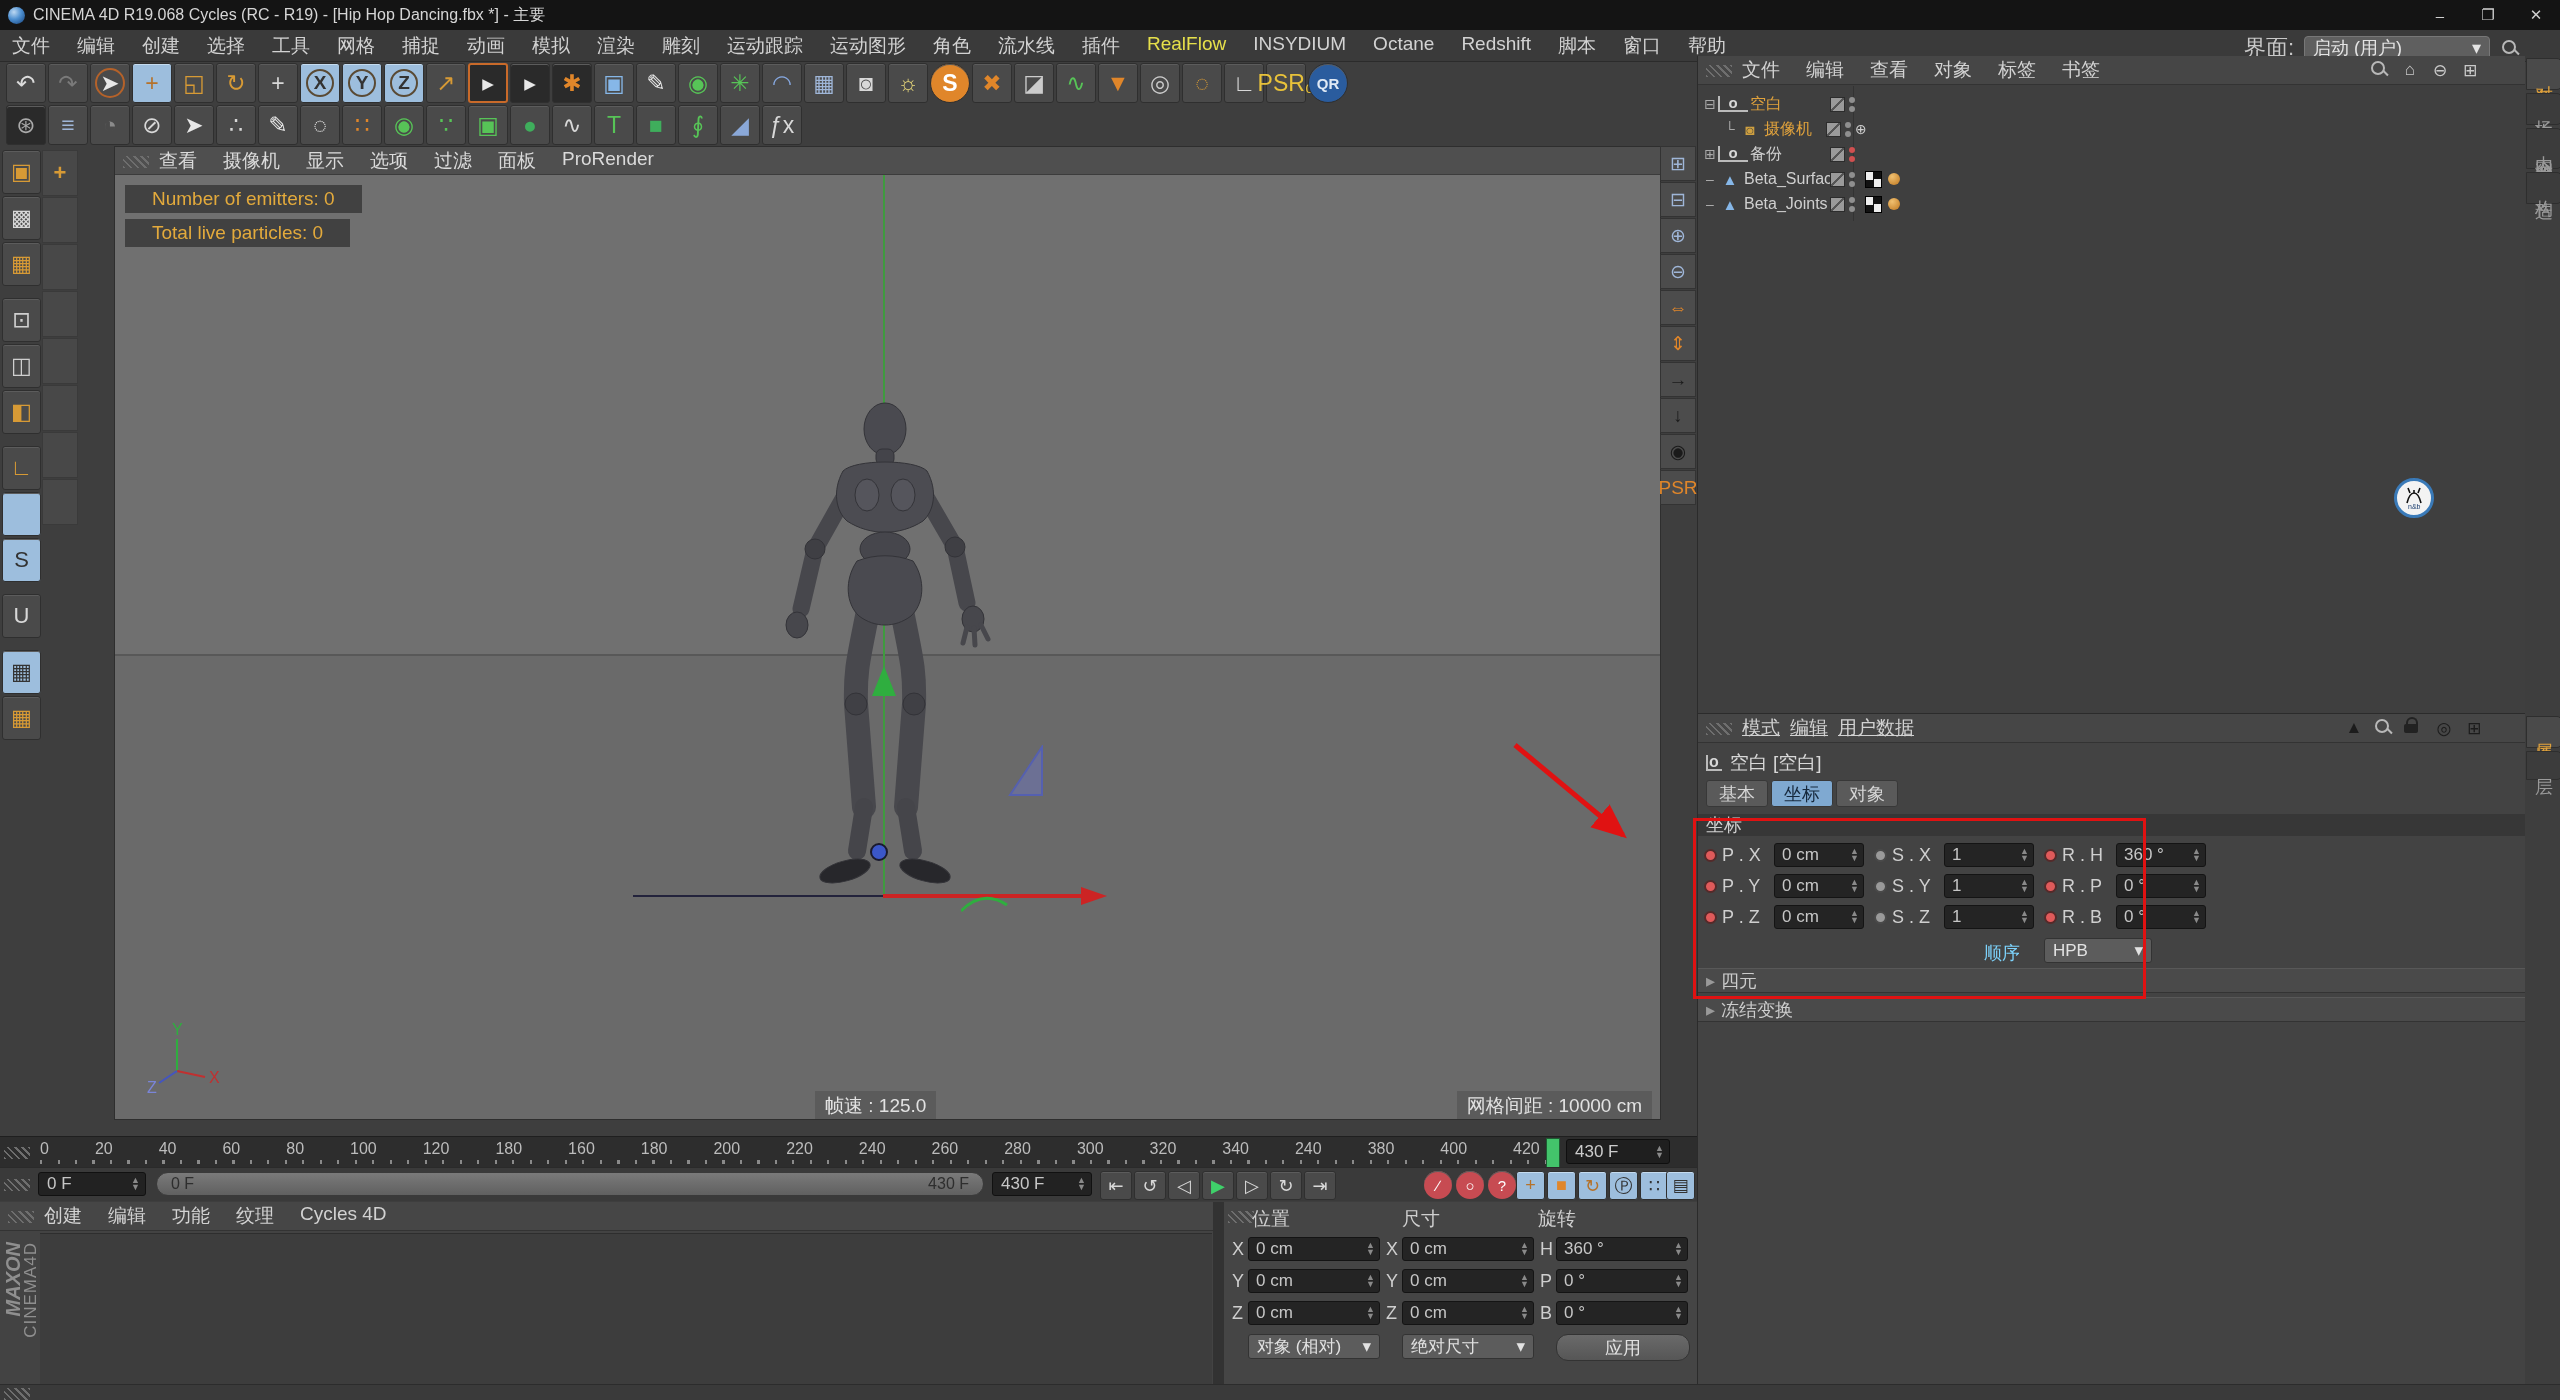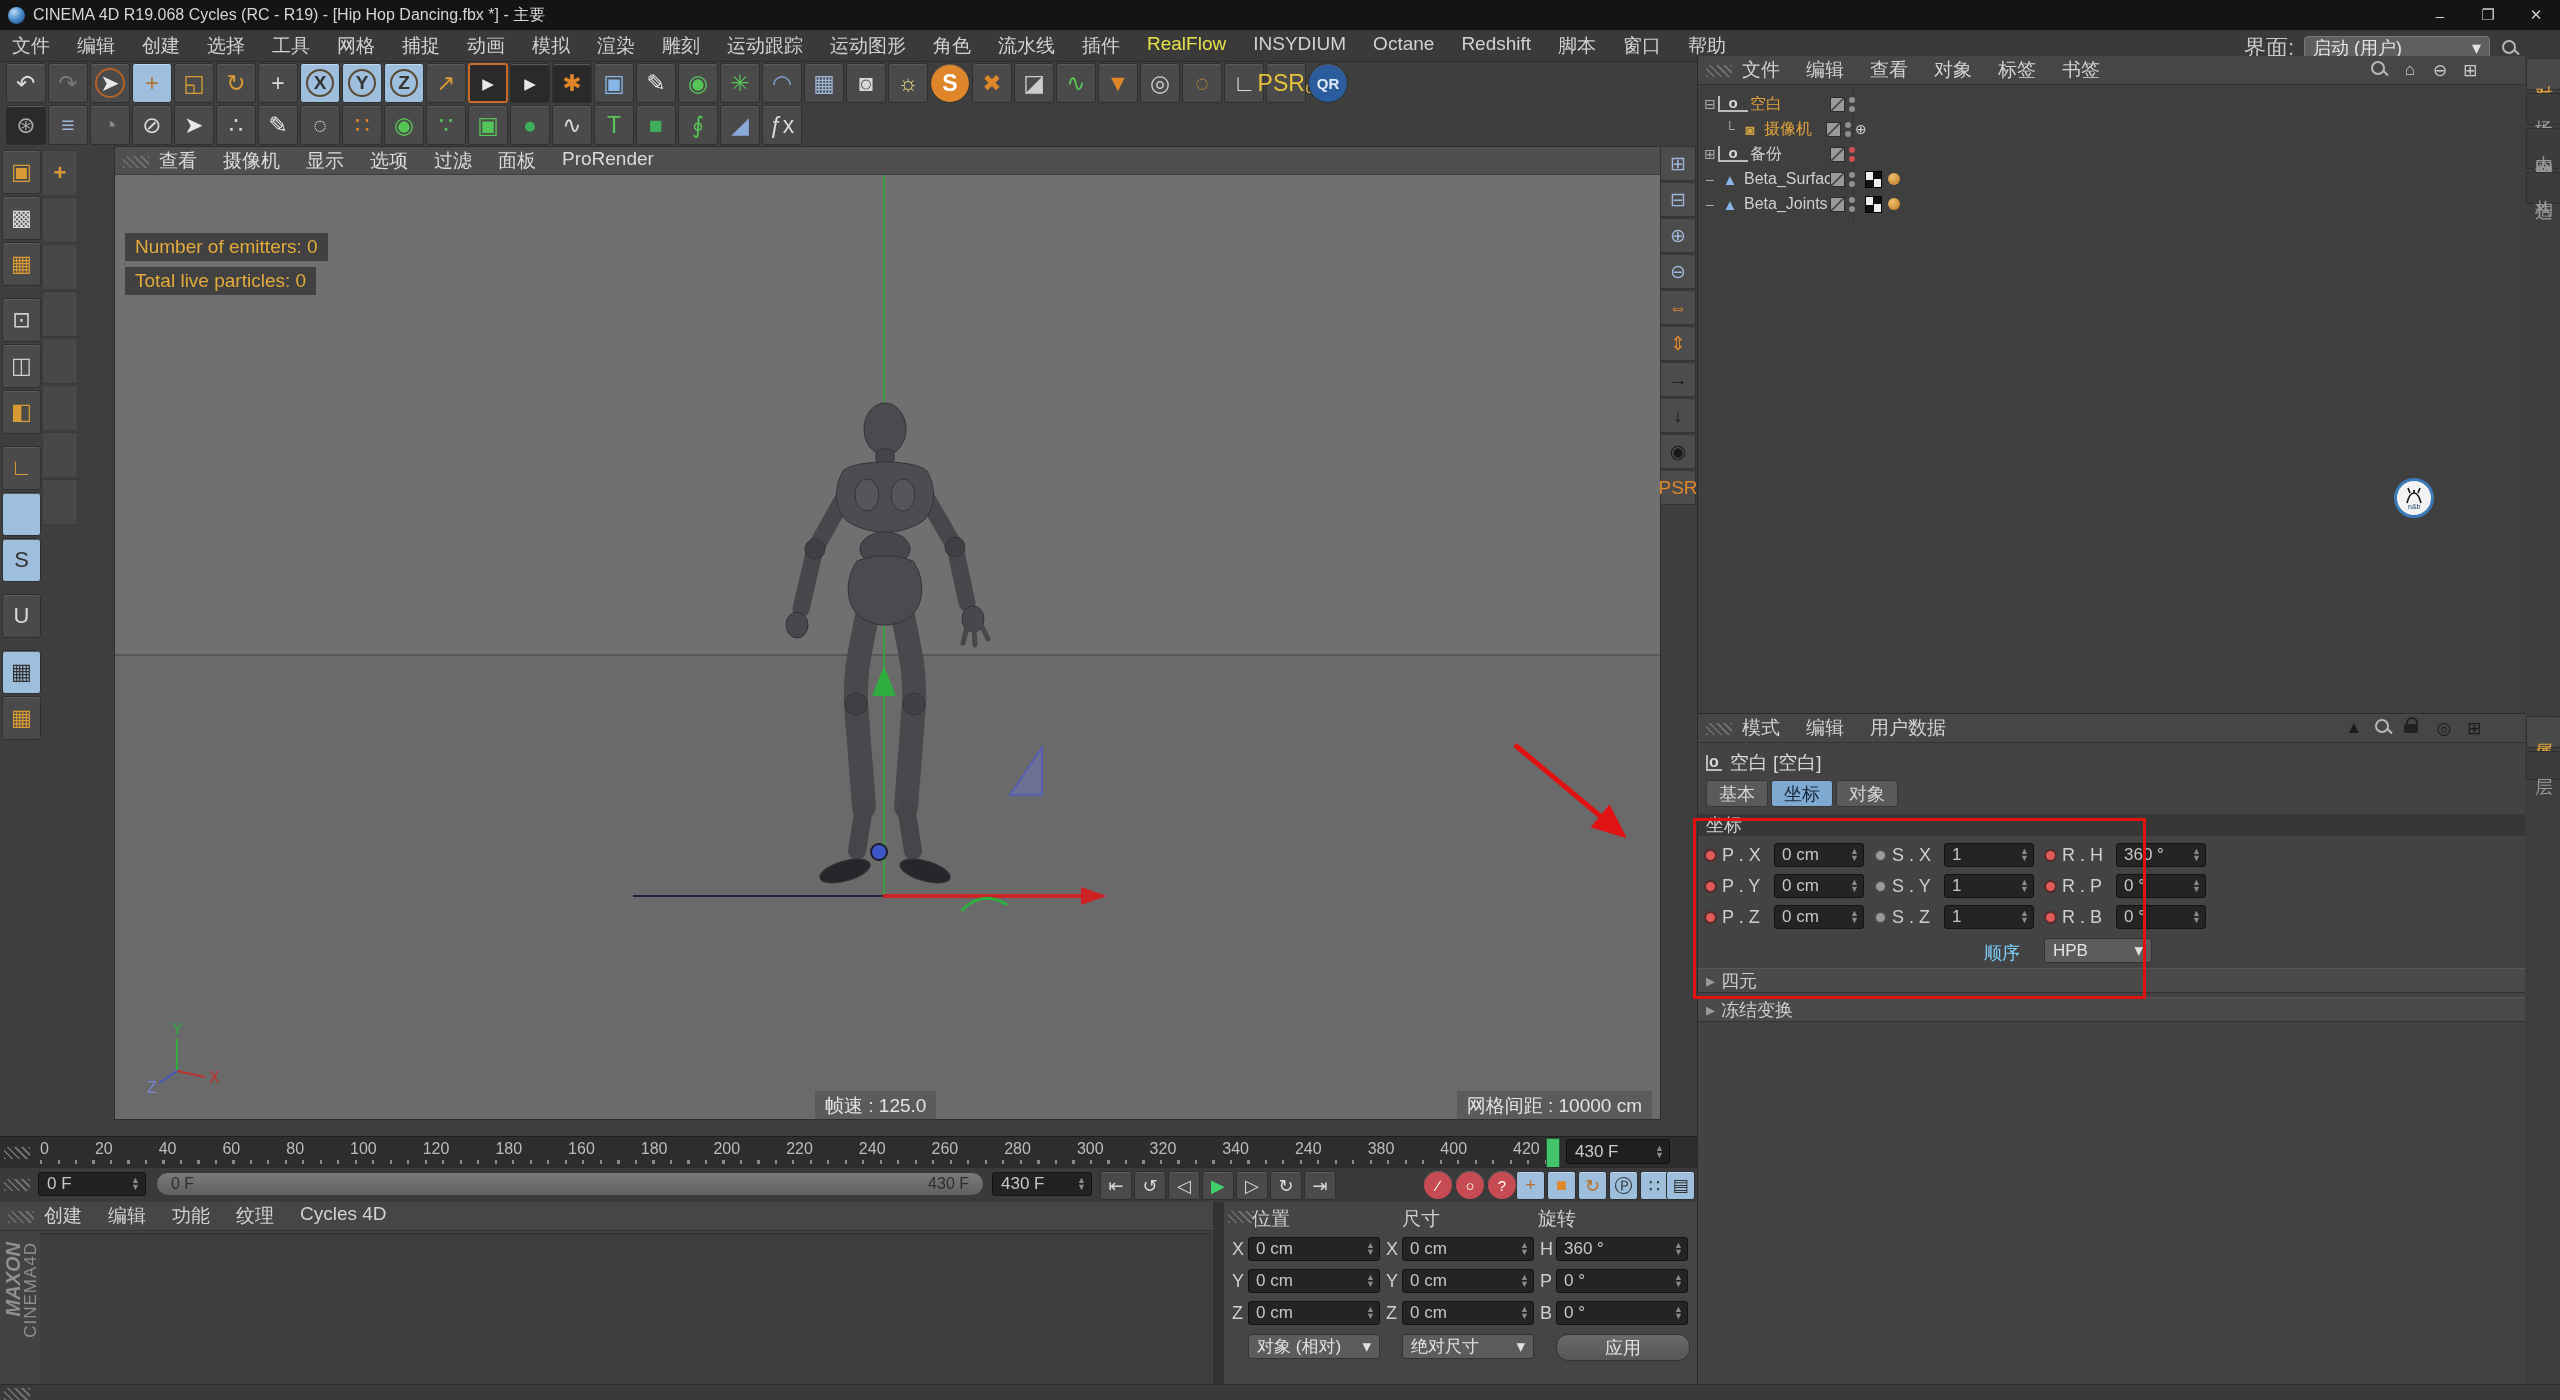--- a/index.html
+++ b/index.html
@@ -47,21 +47,21 @@
      display:flex;align-items:center;justify-content:center;font-size:22px;color:#d8d8d8;box-shadow:inset 0 1px 0 #5c5c5c;}
   .iconcol>span.on{background:#9dbedd;color:#333;}
   .iconcol>span.gap{margin-top:10px;}
   .qrblue{background:#2a5c9e!important;border-radius:50%!important;color:#dfe9f5!important;font-size:15px!important;font-weight:bold;}
   .sorange{background:#e0862a!important;border-radius:50%!important;color:#fff!important;font-weight:bold;}
   
   #viewport{left:114px;top:146px;width:1545px;height:972px;background:#707070;border:1px solid #2e2e2e;overflow:hidden;}
   #vp-menubar{position:absolute;left:0;top:0;width:100%;height:28px;background:#4f4f4f;border-bottom:1px solid #3c3c3c;
       display:flex;align-items:center;gap:26px;padding-left:44px;box-sizing:border-box;font-size:19px;color:#dadada;}
   #vp-menubar .grip{position:absolute;left:8px;top:9px;}
-  .hudbox{position:absolute;background:rgba(58,58,58,.88);color:#e3aa3c;font-size:19px;padding:3px 10px;margin-top:48px;}
+  .hudbox{position:absolute;background:rgba(58,58,58,.88);color:#e3aa3c;font-size:19px;padding:3px 27px;}
   #horizon{position:absolute;left:0;top:507px;width:100%;height:2px;background:#585858;}
   #ground{position:absolute;left:0;top:509px;width:100%;height:463px;background:#6a6a6a;}
   #yaxis{position:absolute;left:768px;top:24px;width:2px;height:726px;background:#3f9b3f;}
   #xaxis-dark{position:absolute;left:518px;top:748px;width:250px;height:2px;background:#23233c;}
   #xaxis-red{position:absolute;left:768px;top:747px;width:198px;height:4px;background:#cc2424;}
   #xaxis-head{position:absolute;left:966px;top:740px;width:0;height:0;border-left:26px solid #cc2424;border-top:9px solid transparent;border-bottom:9px solid transparent;}
   #ycone{position:absolute;left:757px;top:519px;width:0;height:0;border-bottom:30px solid #2fae3f;border-left:12px solid transparent;border-right:12px solid transparent;}
   #origin-dot{position:absolute;left:755px;top:696px;width:14px;height:14px;border-radius:50%;background:#3b57c9;border:2px solid #1a1a2e;}
   #vp-framerate{position:absolute;left:700px;top:944px;background:rgba(90,90,90,.9);color:#e2e2e2;font-size:19px;padding:2px 10px;}
   #vp-grid{position:absolute;right:8px;top:944px;background:rgba(90,90,90,.9);color:#e2e2e2;font-size:19px;padding:2px 10px;}
@@ -489,21 +489,21 @@
       <span>构造</span>
     </div>
   <div class="abs etabs" style="left:2526px;top:716px;">
       <span class="active">属性</span>
       <span>层</span>
     </div>
 
   <div id="am" class="abs">
     <div class="panel-menu">
       <span class="grip"></span>
-      <div style="display:flex;gap:26px;">
+      <div style="display:flex;gap:10px;text-decoration:underline;">
           <span>模式</span>
           <span>编辑</span>
           <span>用户数据</span>
         </div>
     </div>
     <div class="hicons" style="right:40px;">
         <span style="color: rgb(28, 28, 28);">▲</span>
         <span class="mag"></span>
         <span class="lock"></span>
         <span style="color: rgb(28, 28, 28);">◎</span>

